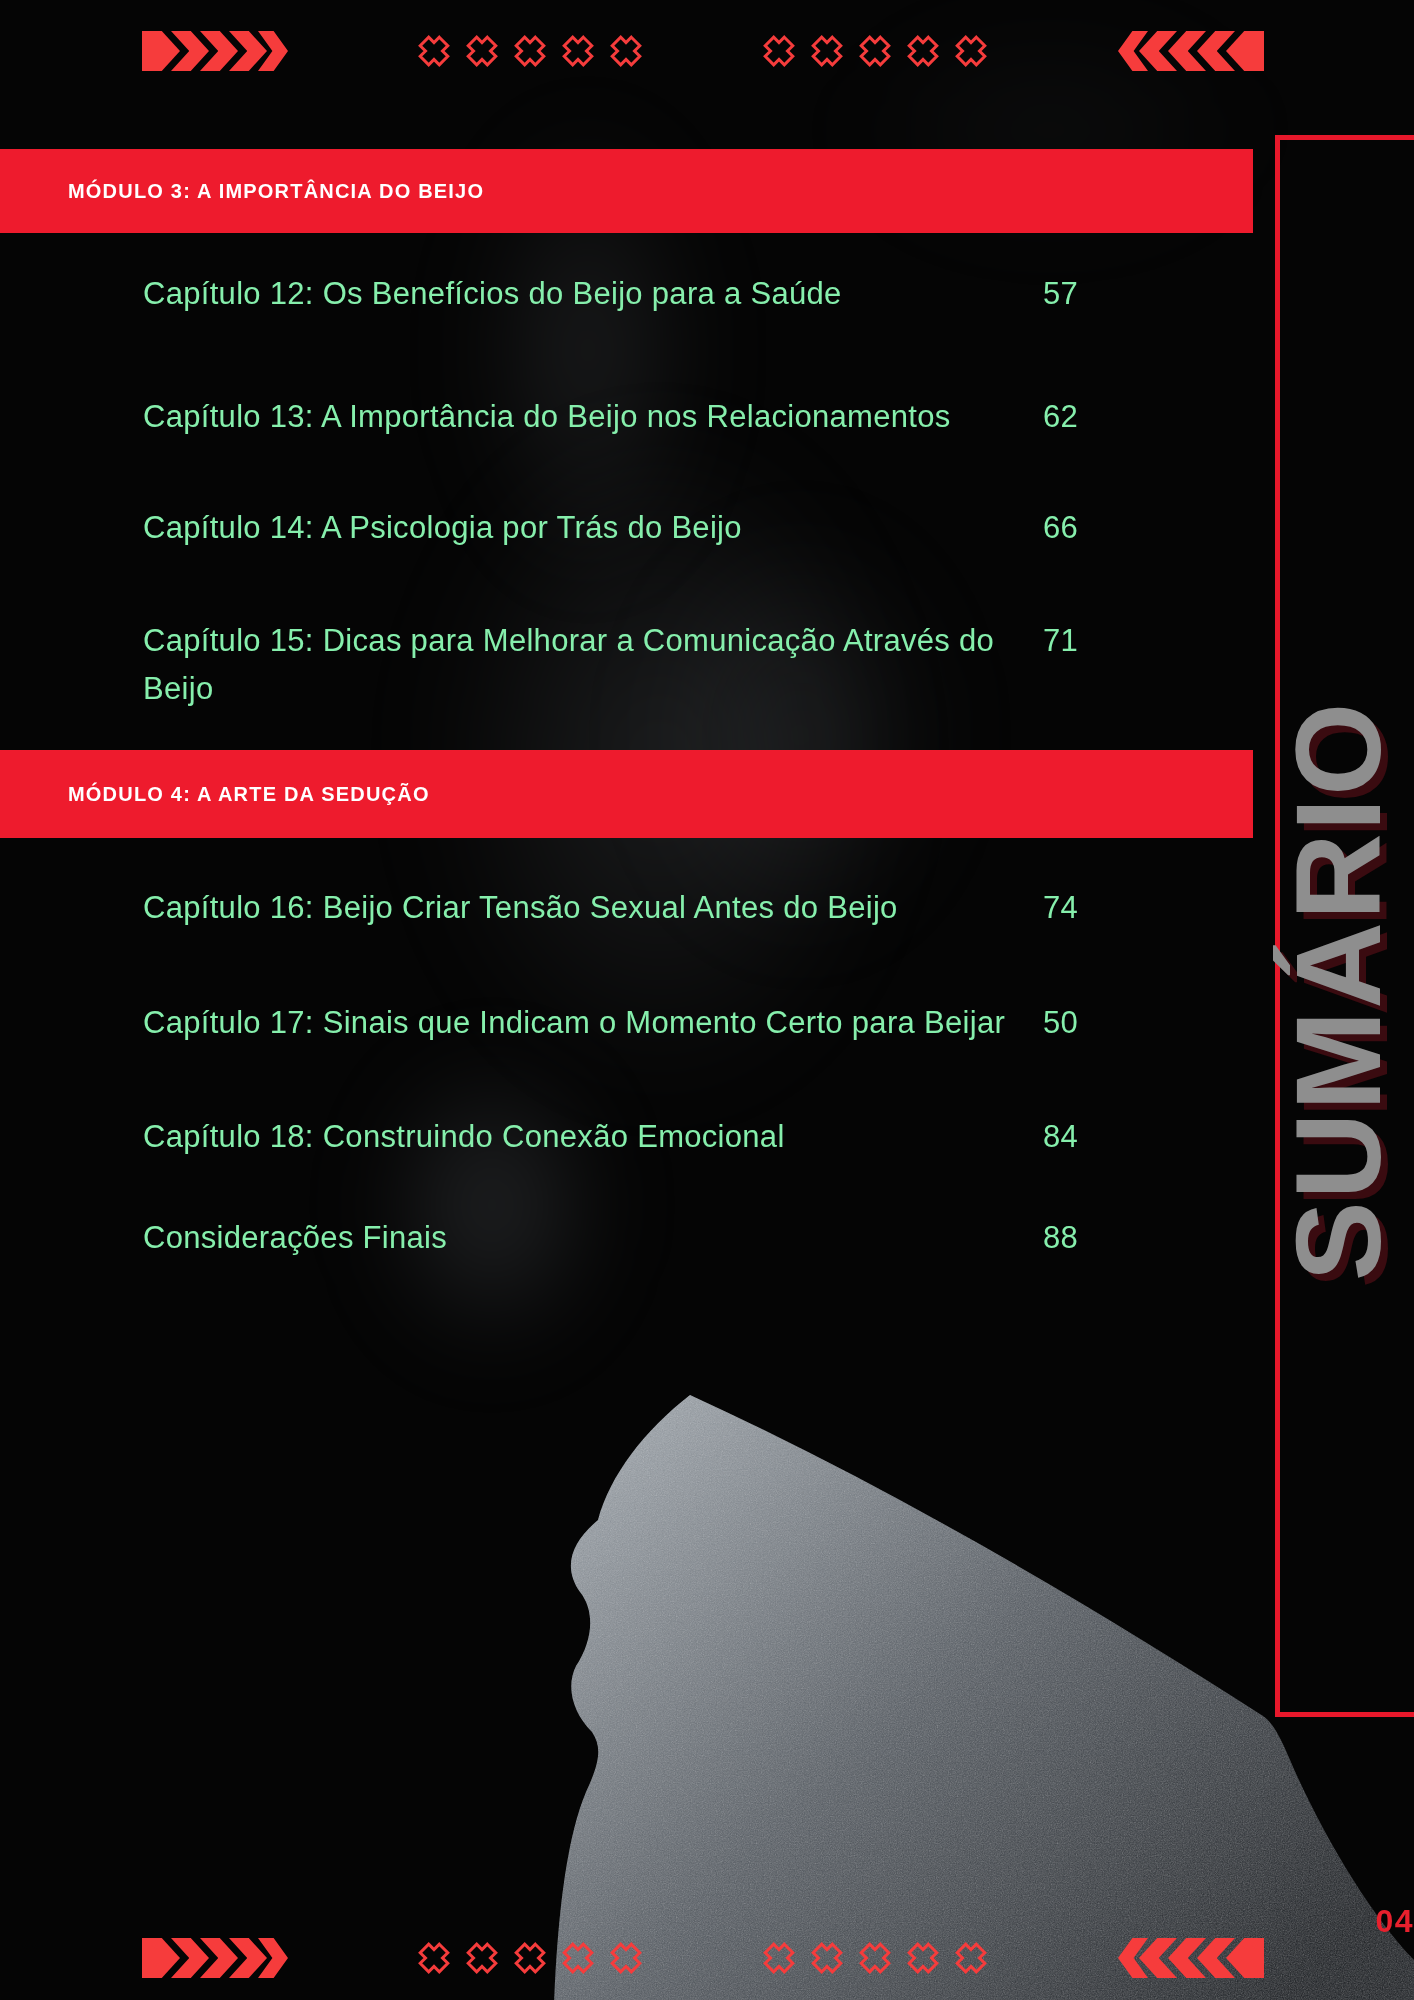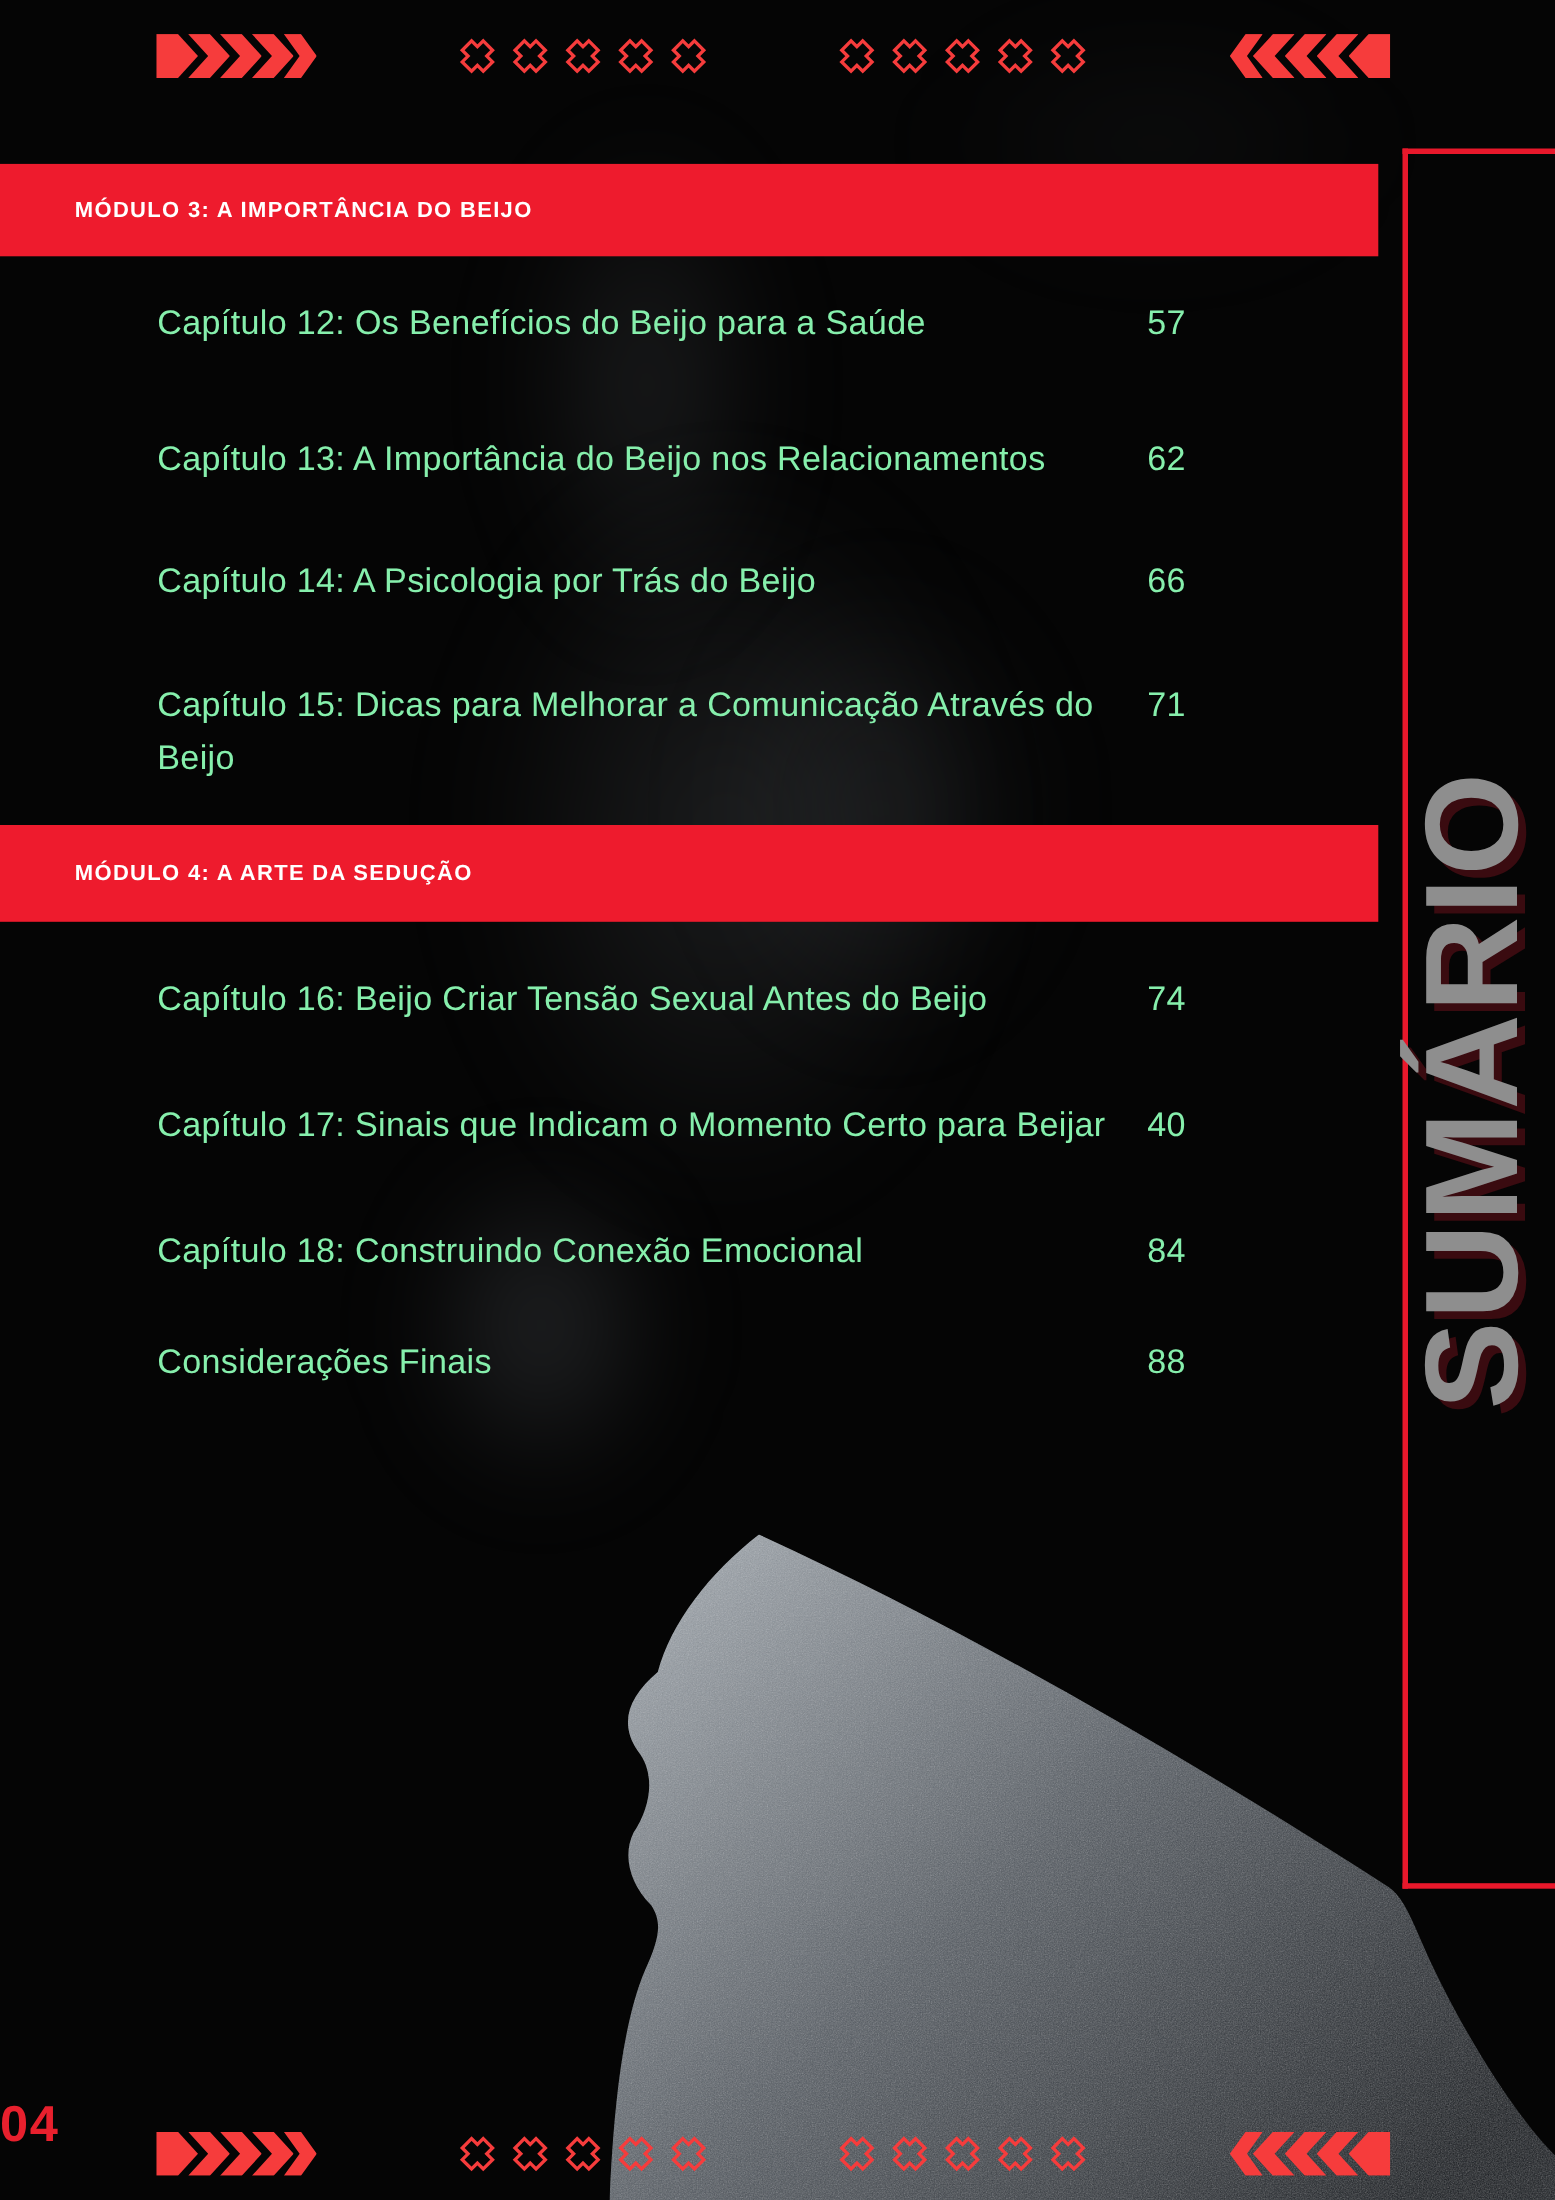--- a/index.html
+++ b/index.html
@@ -49,22 +49,22 @@
   
   .sum-box{position:absolute;left:1275px;top:135px;width:220px;height:1582px;
     box-sizing:border-box;border-left:5px solid #e8182b;border-top:5px solid #e8182b;
     border-bottom:5px solid #e8182b;}
   .sumario{position:absolute;left:1338px;top:991px;
     transform:translate(-50%,-50%) rotate(-90deg);transform-origin:center;
     font-size:120px;font-weight:bold;letter-spacing:2px;color:#8e8e8e;
     text-shadow:-7px 7px 0 #3a0b10;white-space:nowrap;}
 
   
-  .pagenum{position:absolute;left:0;top:1903px;width:1414px;text-align:left;
-    font-size:46px;font-weight:bold;color:#e8202d;letter-spacing:1.5px;}
+  .pagenum{position:absolute;left:0;top:1903px;width:1414px;text-align:right;
+    font-size:32px;font-weight:bold;color:#e8202d;letter-spacing:1.5px;}
 </style>
 </head>
 <body>
 
 <div class="page">
 
   <div class="smoke" id="smokeA"></div>
   <div class="smoke" id="smokeB"></div>
   <div class="smoke" id="smokeC"></div>
   <div class="smoke" id="smokeD"></div>
@@ -208,21 +208,21 @@
       <div class="chapter" style="top: 884px;">
         <div class="title">
           <div>Capítulo 16: Beijo Criar Tensão Sexual Antes do Beijo</div>
         </div>
         <span class="pg">74</span>
       </div>
       <div class="chapter" style="top: 999px;">
         <div class="title">
           <div>Capítulo 17: Sinais que Indicam o Momento Certo para Beijar</div>
         </div>
-        <span class="pg">40</span>
+        <span class="pg">50</span>
       </div>
       <div class="chapter" style="top: 1113px;">
         <div class="title">
           <div>Capítulo 18: Construindo Conexão Emocional</div>
         </div>
         <span class="pg">84</span>
       </div>
       <div class="chapter" style="top: 1214px;">
         <div class="title">
           <div>Considerações Finais</div>

